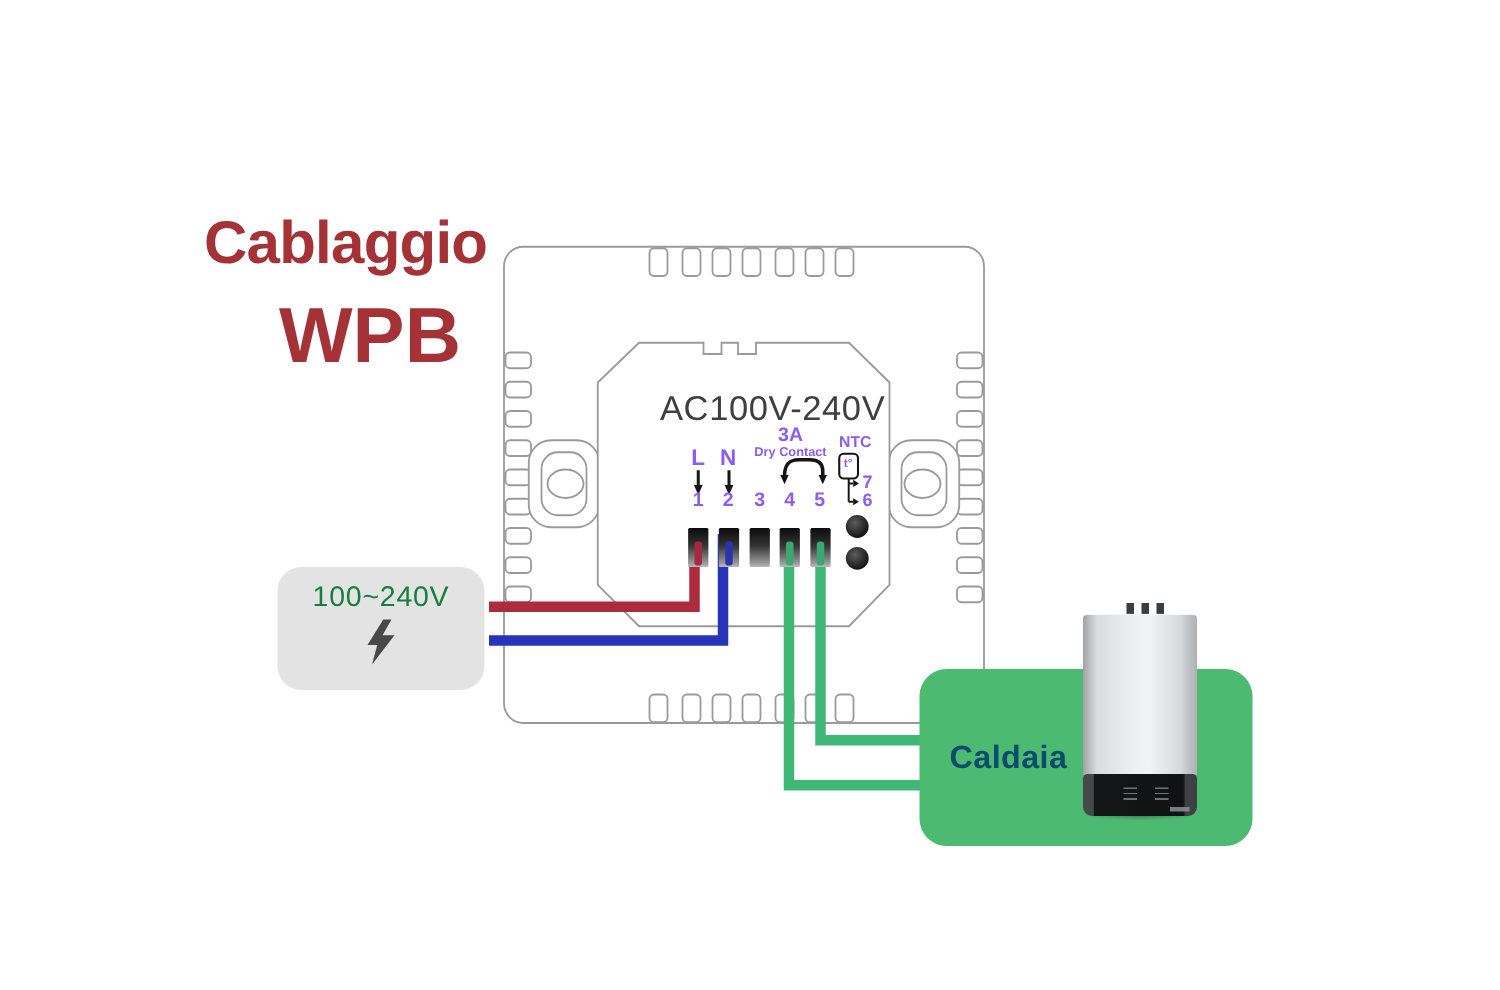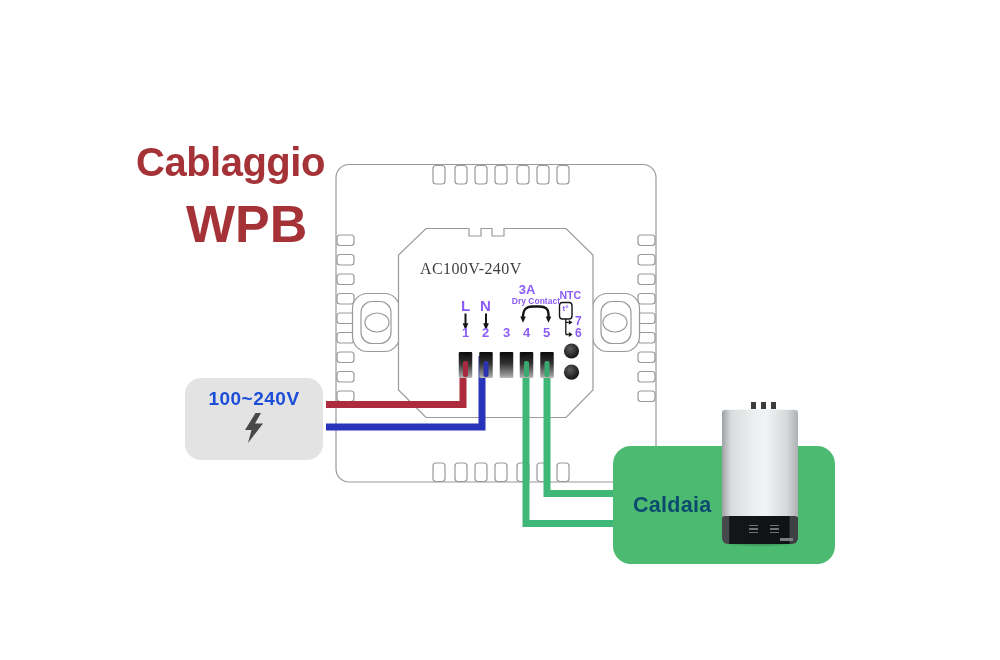--- a/index.html
+++ b/index.html
@@ -8,40 +8,40 @@
     font-family:"Liberation Sans", sans-serif; overflow:hidden;
   }
   #diagram-svg { position:absolute; left:0; top:0; z-index:1; }
 
   .lbl { position:absolute; z-index:2; color:#8b5cf6; font-weight:700; white-space:nowrap; line-height:1; }
   .center { text-align:center; }
 
   .title-heading { left:136px; top:142px; font-size:40px; color:#a43237; letter-spacing:-0.5px; }
   .title-model   { left:186px; top:198px; font-size:52px; color:#a43237; }
 
-  .lbl-ac  { left:420px; top:261px; font-size:16px; font-weight:400; color:#3f3f3f; letter-spacing:0.4px;font-family:Liberation Serif, serif; }
+  .lbl-ac  { left:440px; top:261px; font-size:23px; font-weight:400; color:#3f3f3f; letter-spacing:0.4px; }
   .lbl-l   { left:455px;   top:298px; width:21px; font-size:15px; }
   .lbl-n   { left:475px;   top:298px; width:21px; font-size:15px; }
   .lbl-n1  { left:455px;   top:326px; width:21px; font-size:13px; }
   .lbl-n2  { left:475px;   top:326px; width:21px; font-size:13px; }
   .lbl-n3  { left:496px;   top:326px; width:21px; font-size:13px; }
   .lbl-n4  { left:516px;   top:326px; width:21px; font-size:13px; }
   .lbl-n5  { left:536px;   top:326px; width:21px; font-size:13px; }
   .lbl-3a  { left:512px;   top:283px; width:30px; font-size:13px; }
-  .lbl-dry { left:494px;   top:297px; width:66px; font-size:8.5px;text-align:right; }
+  .lbl-dry { left:494px;   top:297px; width:66px; font-size:8.5px; }
   .lbl-ntc { left:551px;   top:290px; width:30px; font-size:10.5px;text-align:right; }
   .lbl-t   { left:559px;   top:305px; width:13px; font-size:8px; }
   .lbl-7   { left:575px;   top:315px; font-size:12px; }
   .lbl-6   { left:575px;   top:327px; font-size:12px; }
 
   .power-box {
     position:absolute; z-index:2; left:185px; top:378px; width:138px; height:82px;
     background:#e3e3e4; border-radius:16px; text-align:center;
   }
-  .power-label { margin-top:10px; font-size:19px; font-weight:700; color:#1d4ed8; letter-spacing:0.5px; }
+  .power-label { margin-top:10px; font-size:19px; font-weight:400; color:#15803d; letter-spacing:0.5px; }
   .power-bolt  { margin-top:2px; }
 
   .boiler-box {
     position:absolute; z-index:3; left:613px; top:446px; width:222px; height:118px;
     background:#4cba71; border-radius:18px;
   }
   .boiler-box-label { position:absolute; left:20px; top:47px; font-size:21.5px; font-weight:700; color:#0c4a6e; letter-spacing:0.3px; }
 
   .boiler { position:absolute; z-index:4; left:720px; top:402px; width:80px; height:144px; }
   .boiler-shadow { position:absolute; left:2px; top:138px; width:76px; height:7px;

